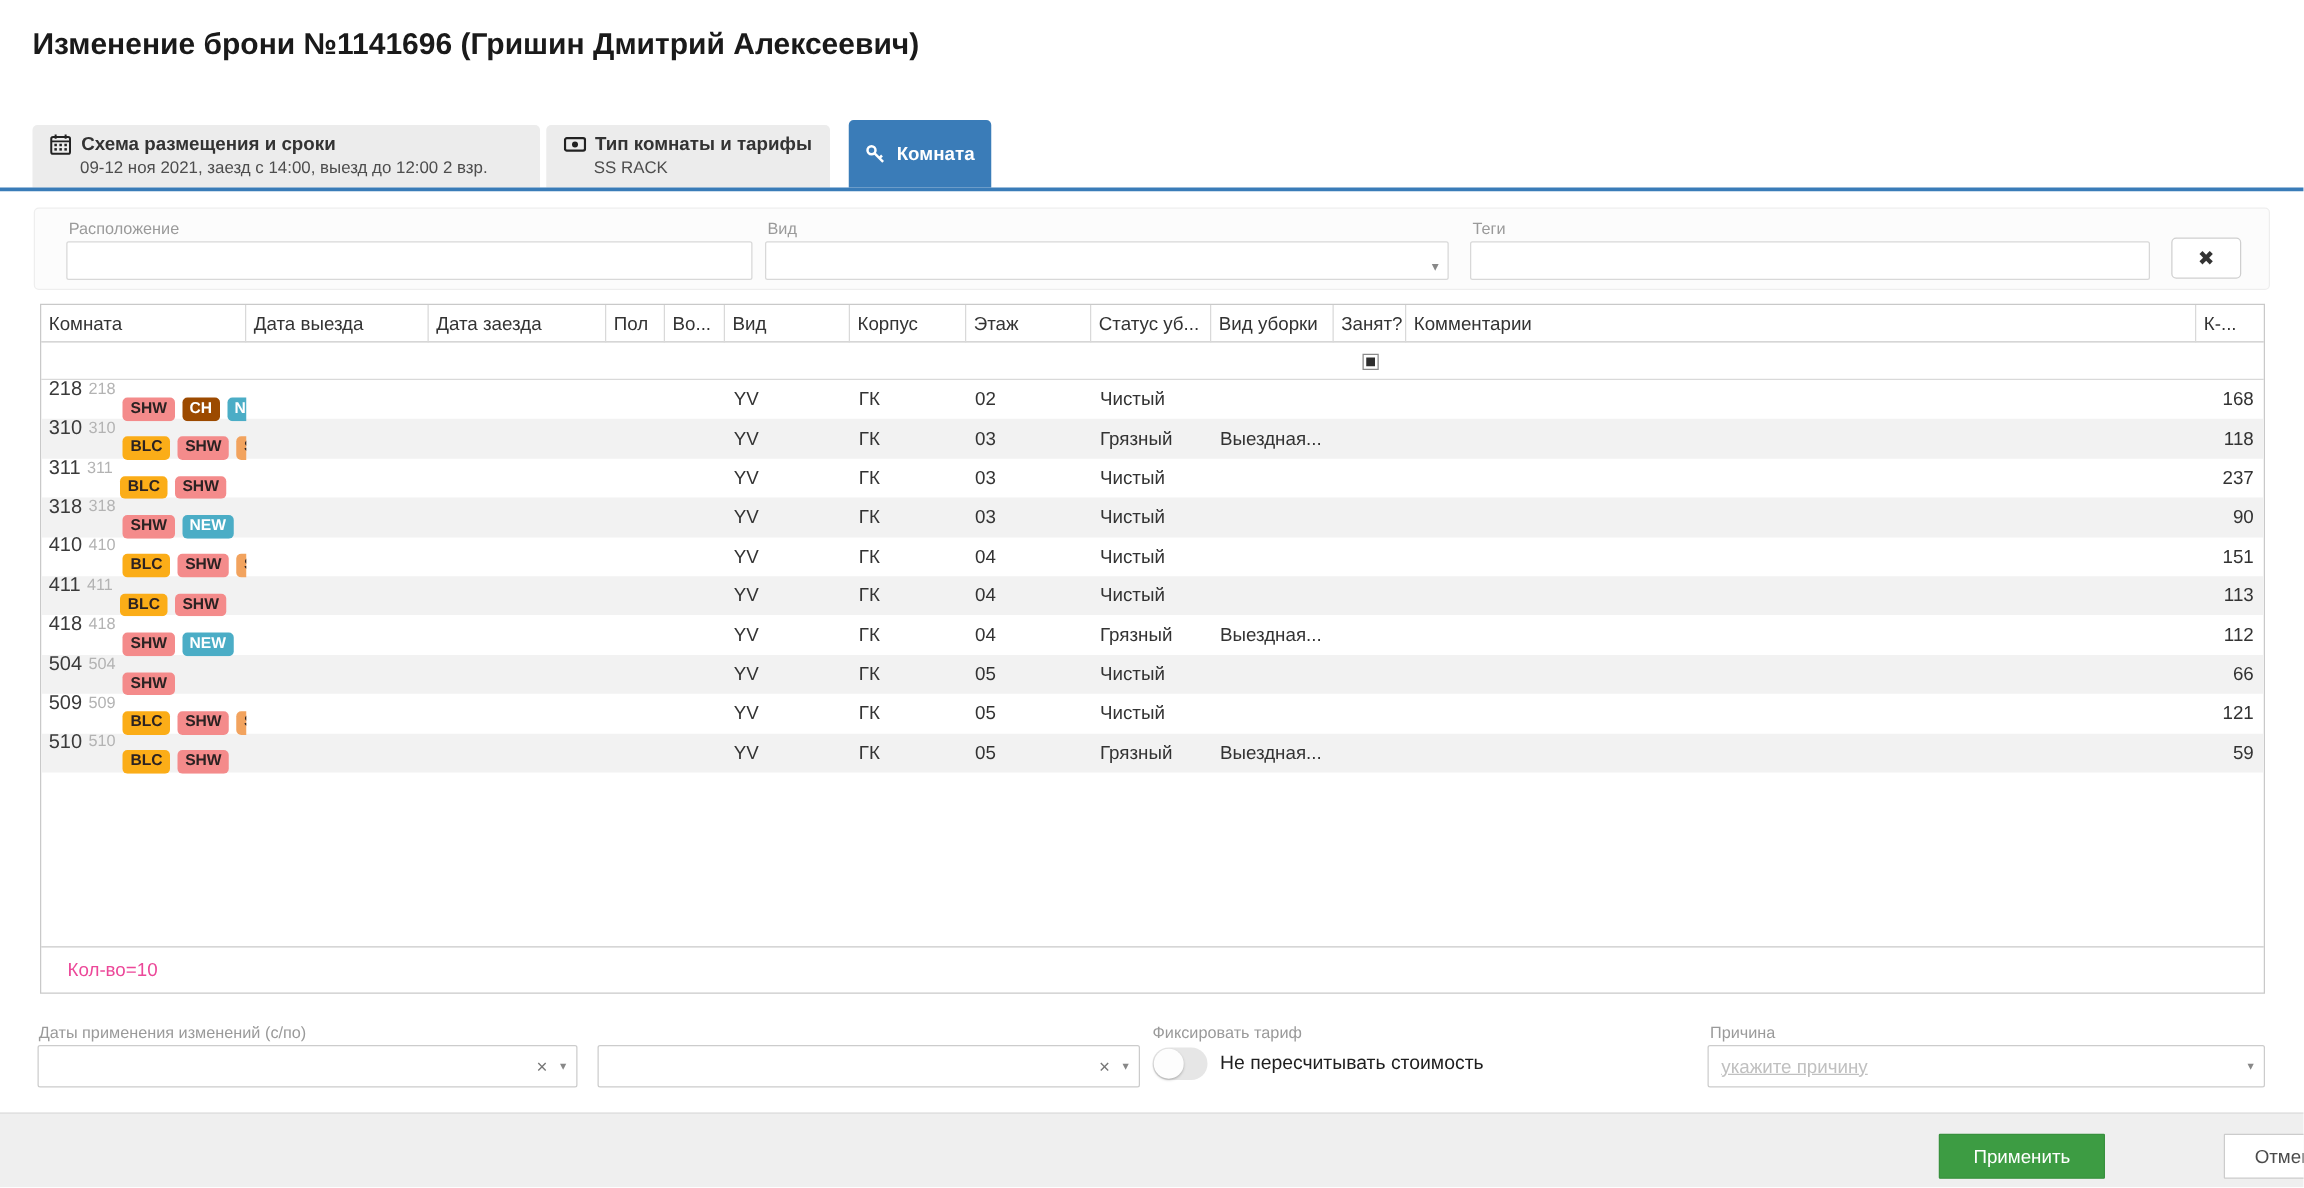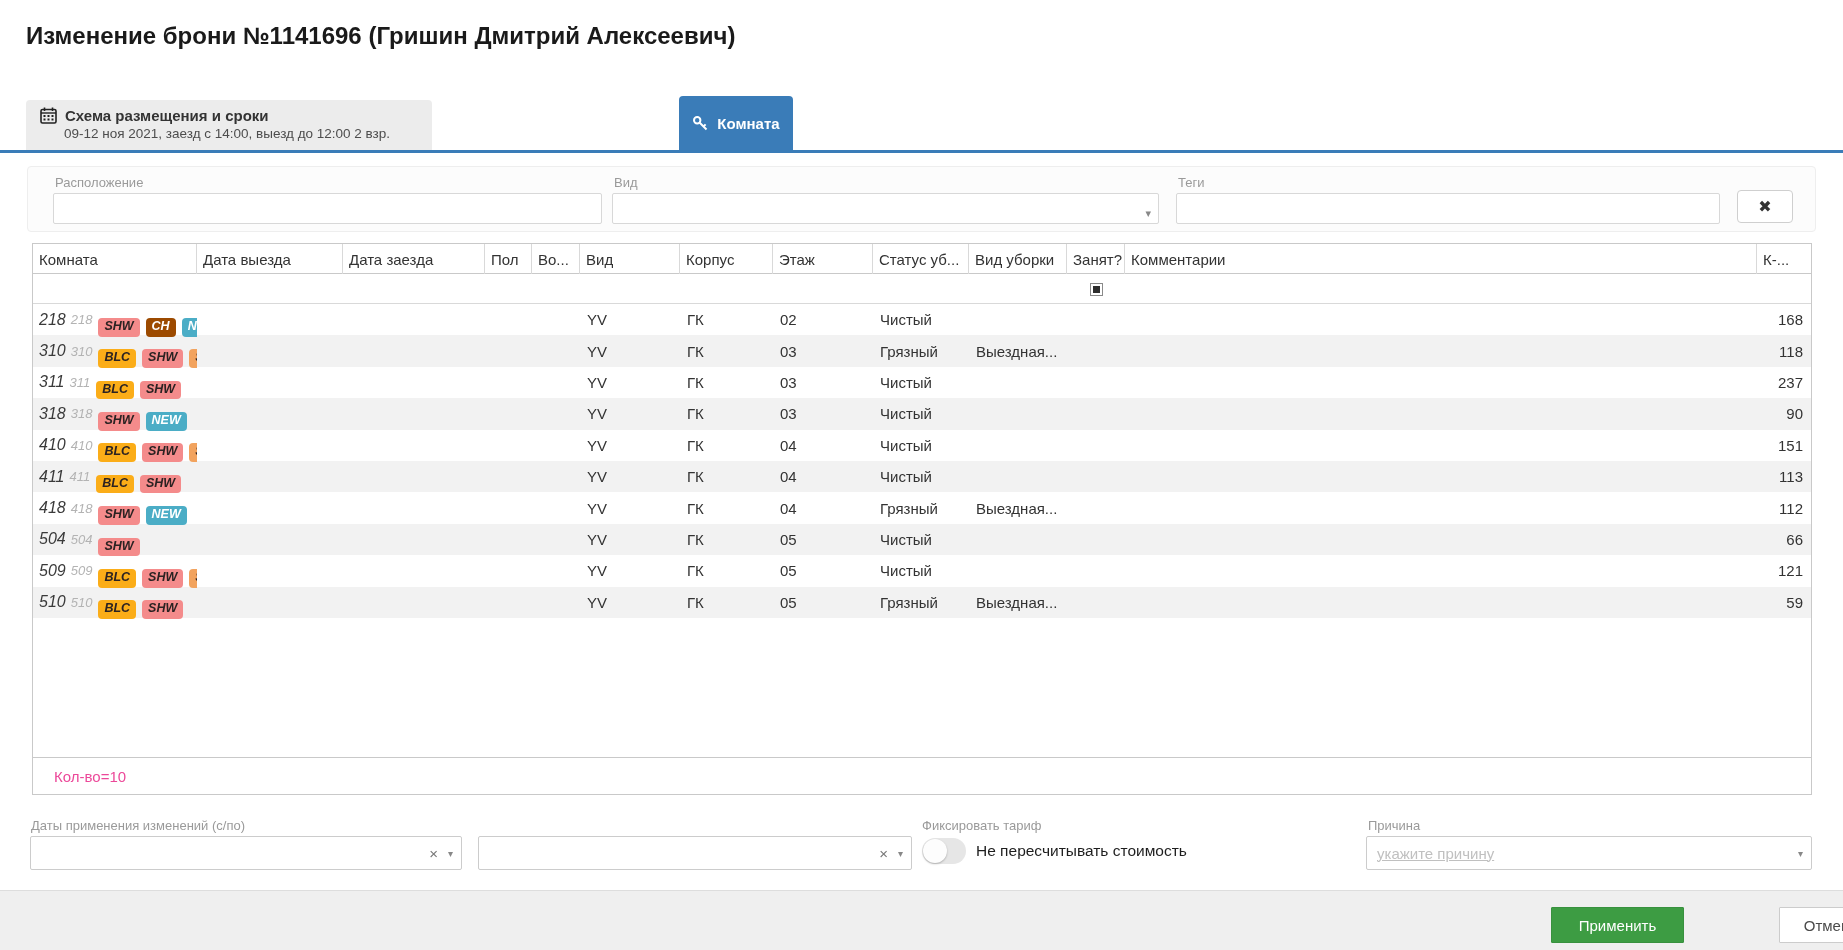--- a/index.html
+++ b/index.html
@@ -46,21 +46,21 @@
   .t-header .h-cell { height:30px; display:flex; align-items:center; padding:0 6px; font-size:15px; color:#333; border-right:1px solid #d9d9d9; overflow:hidden; white-space:nowrap; cursor:pointer; }
   .t-header .h-cell:last-child { border-right:none; }
   .t-filter-row { height:30px; border-bottom:1px solid #d9d9d9; }
   .t-filter-row .f-cell { height:30px; display:flex; align-items:center; justify-content:center; }
   .busy-checkbox { width:13px; height:13px; border:1px solid #8a8a8a; background:#fff; display:flex; align-items:center; justify-content:center; cursor:pointer; }
   .busy-checkbox .inner { width:7px; height:7px; background:#2e2e2e; }
   .t-row { height:31.4px; font-size:15px; color:#333; cursor:pointer; }
   .t-row.stripe { background:#f2f2f2; }
   .t-cell { padding:0 7px; white-space:nowrap; overflow:hidden; }
   .t-cell.num { text-align:right; padding-right:8px; }
-  .room-cell { display:flex; align-items:center; padding-left:6px; overflow:hidden;font-style:italic; }
+  .room-cell { display:flex; padding-left:6px; overflow:hidden; }
   .room-num { font-size:16px; color:#3a3a3a; }
   .room-gray { font-size:13px; color:#b3b3b3; margin-left:5px; }
   .badge { display:inline-block; margin-left:6px; padding:1px 6px 2px; border-radius:4px; font-size:12.5px; font-weight:bold; line-height:1.25;margin-top:15px; }
   .t-spacer { flex:1; }
   .t-footer { height:37px; border-top:1px solid #c9c9c9; display:flex; align-items:center; padding-left:21px; font-size:15px; color:#ec4899; }
 
   
   .bottom { position:absolute; left:0; top:814px; width:1843px; height:70px; }
   .b-label { position:absolute; font-size:13px; color:#9a9a9a; white-space:nowrap; }
   .combo { position:absolute; height:34px; border:1px solid #cccccc; border-radius:2px; background:#fff; display:flex; align-items:center; justify-content:flex-end; padding-right:8px; gap:10px; }
@@ -100,20 +100,32 @@
               <rect x="11.5" y="8" width="2" height="2" fill="#222"></rect>
               <rect x="3.5" y="11.5" width="2" height="2" fill="#222"></rect>
               <rect x="7.5" y="11.5" width="2" height="2" fill="#222"></rect>
               <rect x="11.5" y="11.5" width="2" height="2" fill="#222"></rect>
             </svg>
         </span>
         <span class="tab-title">Схема размещения и сроки</span>
       </div>
       <div class="tab-sub">09-12 ноя 2021, заезд с 14:00, выезд до 12:00 2 взр.</div>
     </div>
+    <div class="tab tab2">
+      <div class="tab-title-row">
+        <span class="icon16">
+          <svg width="18" height="17" viewBox="0 0 18 17">
+              <rect x="1" y="3.5" width="16" height="10" rx="1.5" fill="none" stroke="#222" stroke-width="1.8"></rect>
+              <circle cx="9" cy="8.5" r="2.4" fill="#222"></circle>
+            </svg>
+        </span>
+        <span class="tab-title">Тип комнаты и тарифы</span>
+      </div>
+      <div class="tab-sub">SS RACK</div>
+    </div>
     <div class="tab tab3">
       <span class="icon16">
         <svg width="17" height="17" viewBox="0 0 17 17">
             <circle cx="5.2" cy="5.2" r="3.2" fill="none" stroke="#fff" stroke-width="2"></circle>
             <line x1="7.5" y1="7.5" x2="14.5" y2="14.5" stroke="#fff" stroke-width="2"></line>
             <line x1="11.5" y1="11.5" x2="13.6" y2="9.4" stroke="#fff" stroke-width="2"></line>
           </svg>
       </span>
       <span class="tab-title">Комната</span>
     </div>

